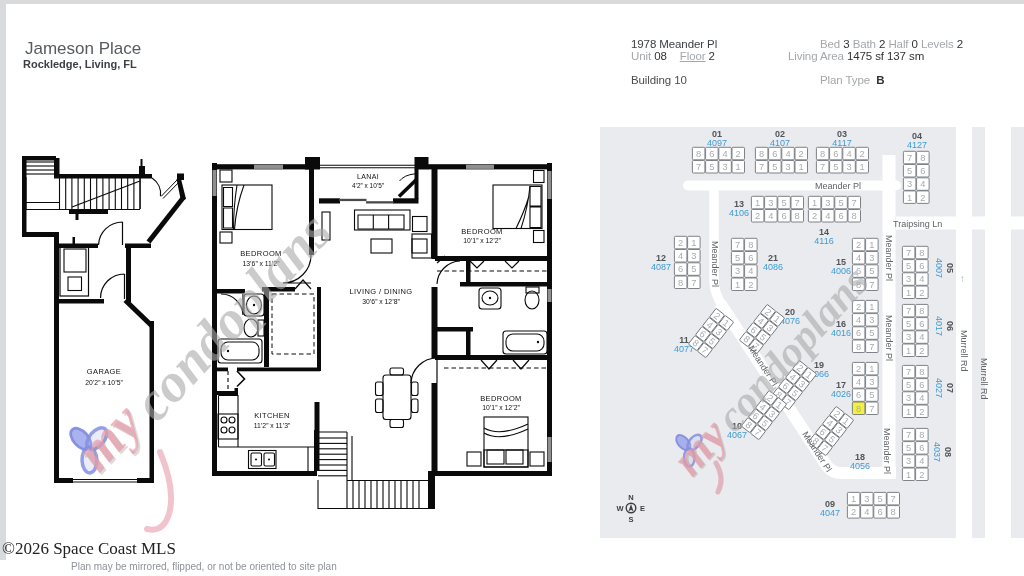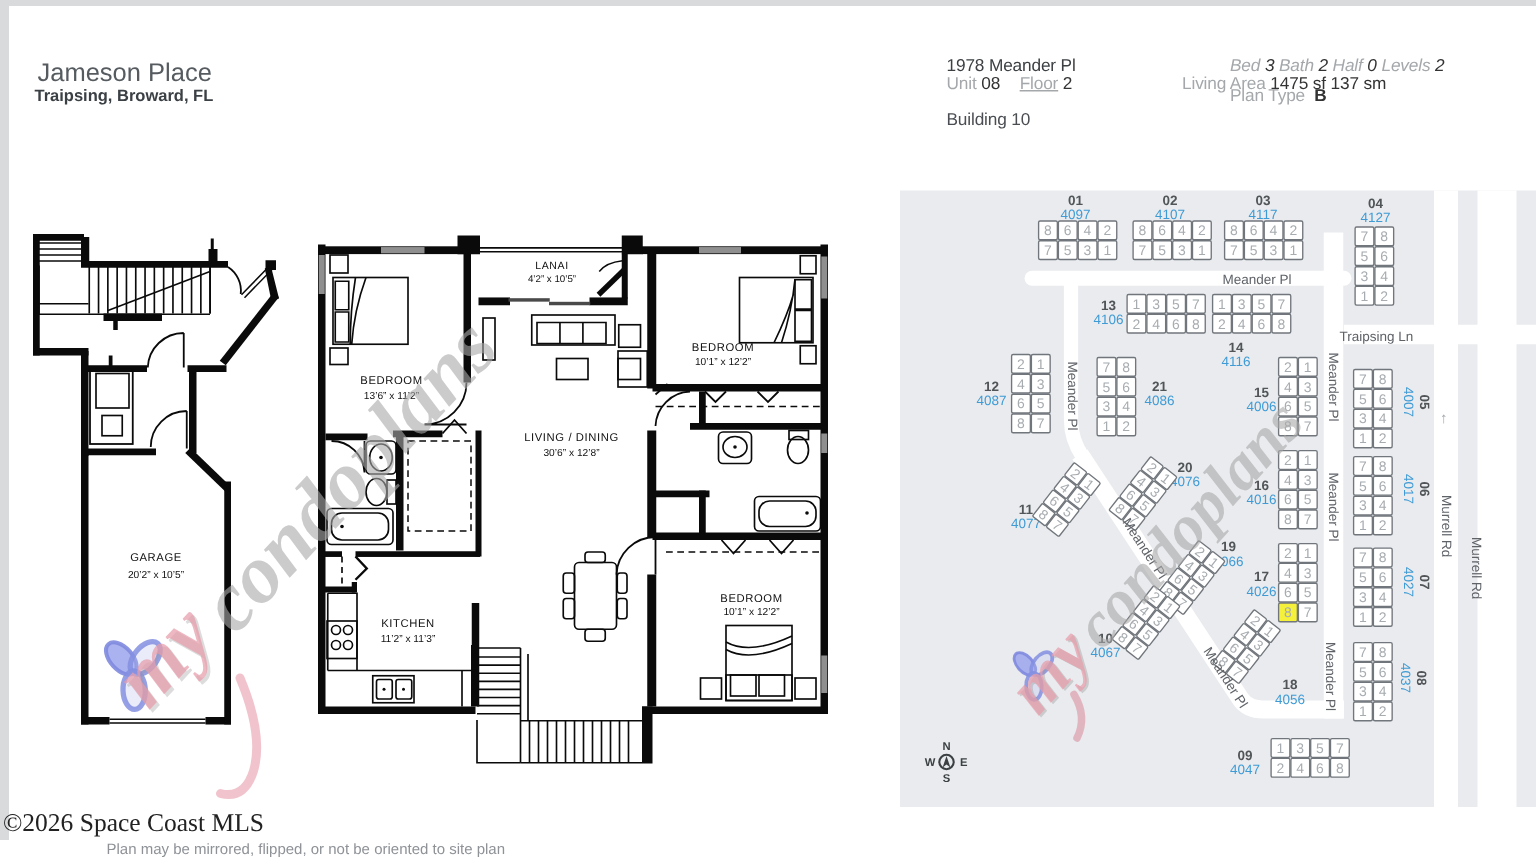--- a/index.html
+++ b/index.html
@@ -3,33 +3,33 @@
 html,body{margin:0;padding:0;width:1024px;height:576px;background:#fff;font-family:"Liberation Sans", sans-serif;overflow:hidden;}
 .abs{position:absolute;}
 </style></head><body>
 
 <div class="abs" style="left:0;top:0;width:1024px;height:3.5px;background:#d8dadc;"></div>
 
 <div class="abs" style="left:0;top:0;width:6px;height:560px;background:#d8dadc;"></div>
 
 <div class="abs" style="left:25px;top:39px;font-size:17px;color:#565b60;text-align:right;">Jameson Place</div>
 
-<div class="abs" style="left:23px;top:58px;font-size:11px;font-weight:bold;color:#3b4045;">Traipsing, Broward, FL</div>
+<div class="abs" style="left:23px;top:58px;font-size:11px;font-weight:bold;color:#3b4045;">Rockledge, Living, FL</div>
 
 <div class="abs" style="left:631px;top:38px;font-size:11.5px;letter-spacing:-0.1px;color:#3c4043;">1978 Meander Pl</div>
 
 <div class="abs" style="left:631px;top:50px;font-size:11.5px;letter-spacing:-0.1px;color:#a4a8ab;">Unit <span style="color:#333;">08</span><span style="margin-left:13px;text-decoration:underline;">Floor</span> <span style="color:#333;">2</span></div>
 
 <div class="abs" style="left:631px;top:74px;font-size:11.5px;letter-spacing:-0.1px;color:#4a4e52;">Building 10</div>
 
-<div class="abs" style="left:820px;top:38px;font-size:11.5px;letter-spacing:-0.1px;color:#a4a8ab;font-style:italic;">Bed <span style="color:#333;">3</span>&nbsp;Bath <span style="color:#333;">2</span>&nbsp;Half <span style="color:#333;">0</span>&nbsp;Levels <span style="color:#333;">2</span></div>
+<div class="abs" style="left:820px;top:38px;font-size:11.5px;letter-spacing:-0.1px;color:#a4a8ab;">Bed <span style="color:#333;">3</span>&nbsp;Bath <span style="color:#333;">2</span>&nbsp;Half <span style="color:#333;">0</span>&nbsp;Levels <span style="color:#333;">2</span></div>
 
 <div class="abs" style="left:788px;top:50px;font-size:11.5px;letter-spacing:-0.1px;color:#a4a8ab;">Living Area <span style="color:#333;">1475 sf 137 sm</span></div>
 
-<div class="abs" style="left:820px;top:58px;font-size:11.5px;letter-spacing:-0.1px;color:#a4a8ab;">Plan Type &nbsp;<span style="color:#333;font-weight:bold;">B</span></div>
+<div class="abs" style="left:820px;top:74px;font-size:11.5px;letter-spacing:-0.1px;color:#a4a8ab;">Plan Type &nbsp;<span style="color:#333;font-weight:bold;">B</span></div>
 <svg class="abs" style="left:0;top:0;" width="1024" height="576" viewBox="0 0 1024 576" font-family="Liberation Sans, sans-serif">
 
 <rect x="600" y="127" width="424" height="411" fill="#e9ebee"></rect>
 
 <path d="M688 185.5 H896" stroke="#ffffff" fill="none" stroke-width="10" stroke-linecap="round"></path>
 
 <path d="M714 184 V280 Q714 293 722 305" stroke="#ffffff" fill="none" stroke-width="9.5"></path>
 
 <path d="M720 303 L827 466 Q832 473 842 473 H896" stroke="#ffffff" fill="none" stroke-width="12"></path>
 

